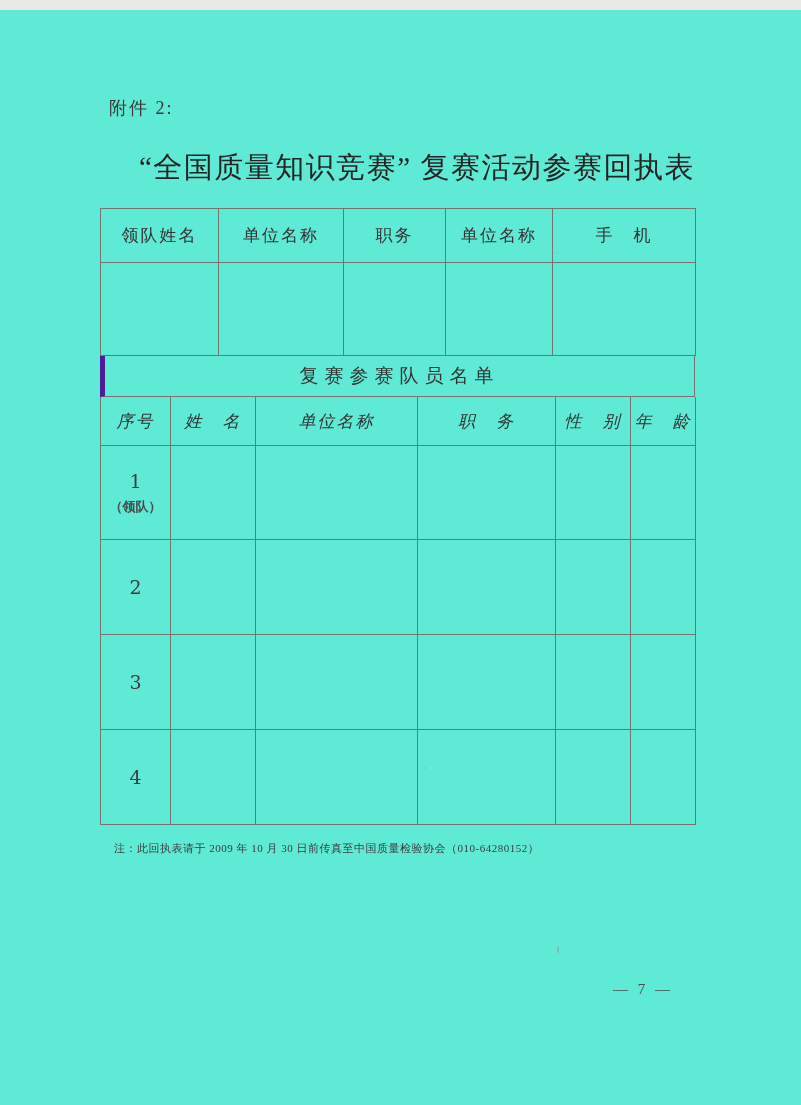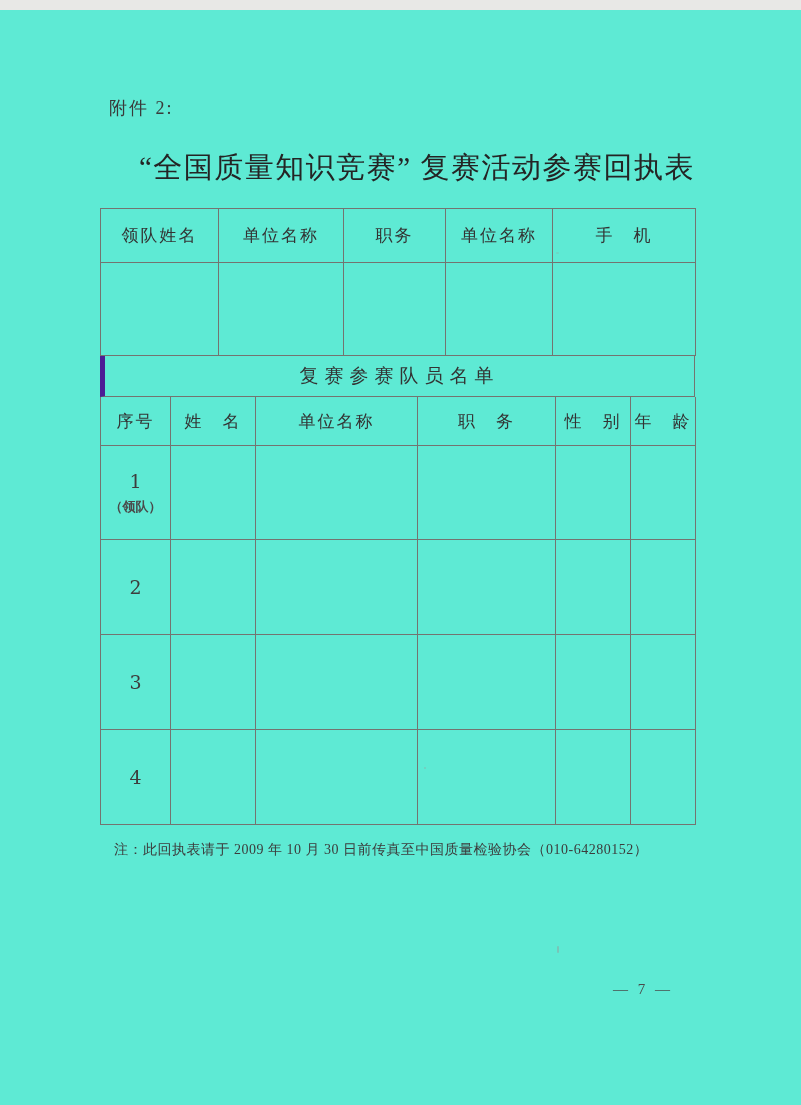--- a/index.html
+++ b/index.html
@@ -63,21 +63,21 @@
     border-left: 5px solid #4c1d95;
     border-right: 1px solid #747470;
     border-bottom: 1px solid #747470;
     display: flex;
     align-items: center;
     justify-content: center;
     font-size: 19px;
     letter-spacing: 6px;
     color: #333;
   }
-  .tbl-members tr.hdr-row td { height: 48px; border-top: none; }
+  .tbl-members tr.hdr-row td { height: 48px; border-top: none; font-style: italic; }
   .tbl-members tr.data-row td { height: 93px; }
   .tbl-members tr.data-row-tall td { height: 94px; }
   .cell-no-inner {
     display: flex;
     flex-direction: column;
     align-items: center;
     justify-content: center;
     gap: 6px;
   }
   .row-no {
@@ -90,21 +90,21 @@
     font-size: 13px;
     letter-spacing: 0;
     color: #4a4a4a;
     font-weight: bold;
   }
   .note {
     position: absolute;
     left: 114px;
     top: 831px;
     width: 600px;
-    font-size: 14px;
+    font-size: 11px;
     letter-spacing: 0.5px;
     color: #3c3c3c;
   }
   .page-number {
     position: absolute;
     left: 613px;
     top: 971px;
     font-size: 15px;
     letter-spacing: 3px;
     color: #4a4a4a;

